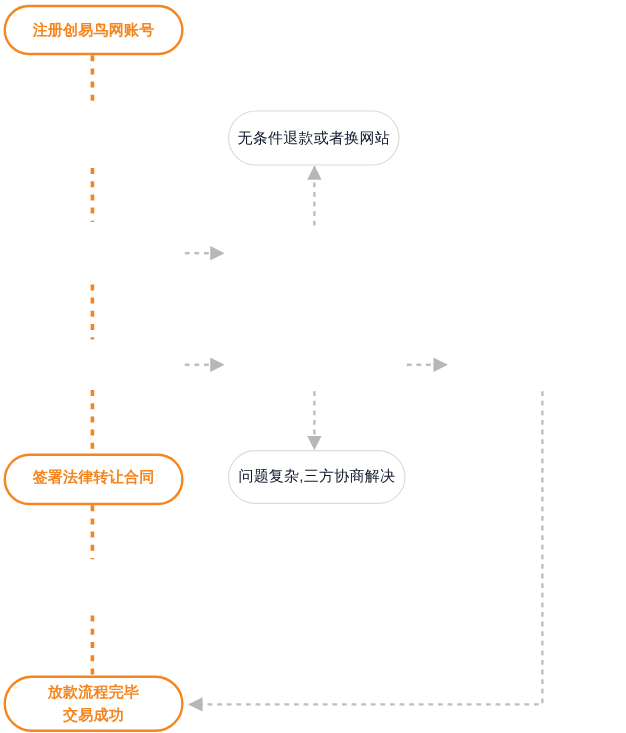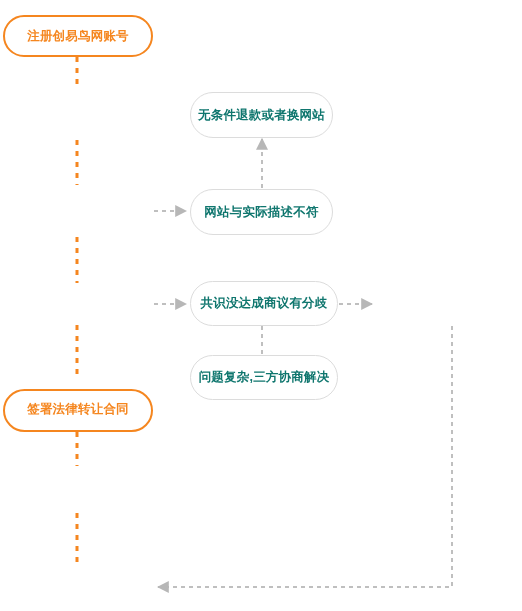--- a/index.html
+++ b/index.html
@@ -36,28 +36,27 @@
     line-height: 1.45;
     letter-spacing: 0.2px;
     white-space: pre-line;
   }
   .node.primary {
     border: 2px solid #f5861f;
     color: #f5861f;
     background: #ffffff;
     font-size: 12.5px;
     font-weight: 700;
-    margin-top: 11px;
   }
   .node.secondary {
     border: 1px solid #dcdcdc;
-    color: #0f766e;
+    color: #0f172a;
     background: #ffffff;
     font-size: 12.5px;
-    font-weight: 700;
+    font-weight: 400;
   }
 </style>
 </head>
 <body>
 
 <div id="canvas">
 
   <svg id="svg-layer" viewBox="0 0 522 611" xmlns="http://www.w3.org/2000/svg">
     <defs>
       <marker id="arrow-gray" viewBox="0 0 10 10" refX="9" refY="5" markerWidth="6" markerHeight="6" orient="auto-start-reverse">
@@ -86,23 +85,23 @@
   </svg>
 
   <div class="node primary" style="left:3px; top:4px; width:150px; height:42px;">注册创易鸟网账号</div>
 
 
 
 
   <div class="node primary" style="left:3px; top:378px; width:150px; height:43px;font-family:Liberation Mono, monospace;">签署法律转让合同</div>
 
 
+  <div class="node primary" style="left:3px; top:563px; width:150px; height:47px;">放款流程完毕
+交易成功</div>
 
   <div class="node secondary" style="left:190px; top:92px; width:143px; height:46px;">无条件退款或者换网站</div>
 
-  <div class="node secondary" style="left:190px; top:189px; width:143px; height:46px;">网站与实际描述不符</div>
 
-  <div class="node secondary" style="left:190px; top:281px; width:148px; height:45px;">共识没达成商议有分歧</div>
 
-  <div class="node secondary" style="left:190px; top:355px; width:148px; height:45px;">问题复杂,三方协商解决</div>
+  <div class="node secondary" style="left:190px; top:375px; width:148px; height:45px;">问题复杂,三方协商解决</div>
 
 
 </div>
 
 </body></html>

